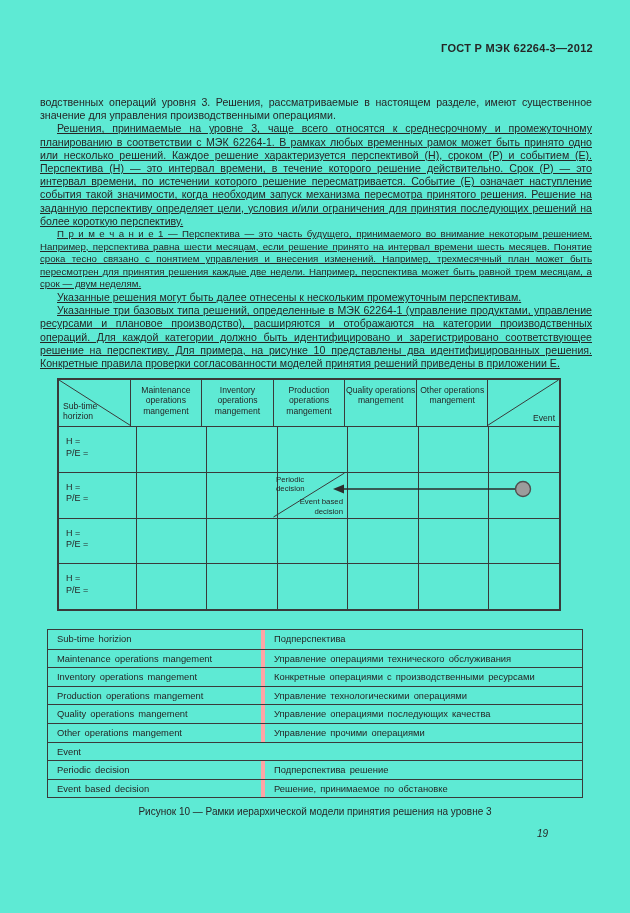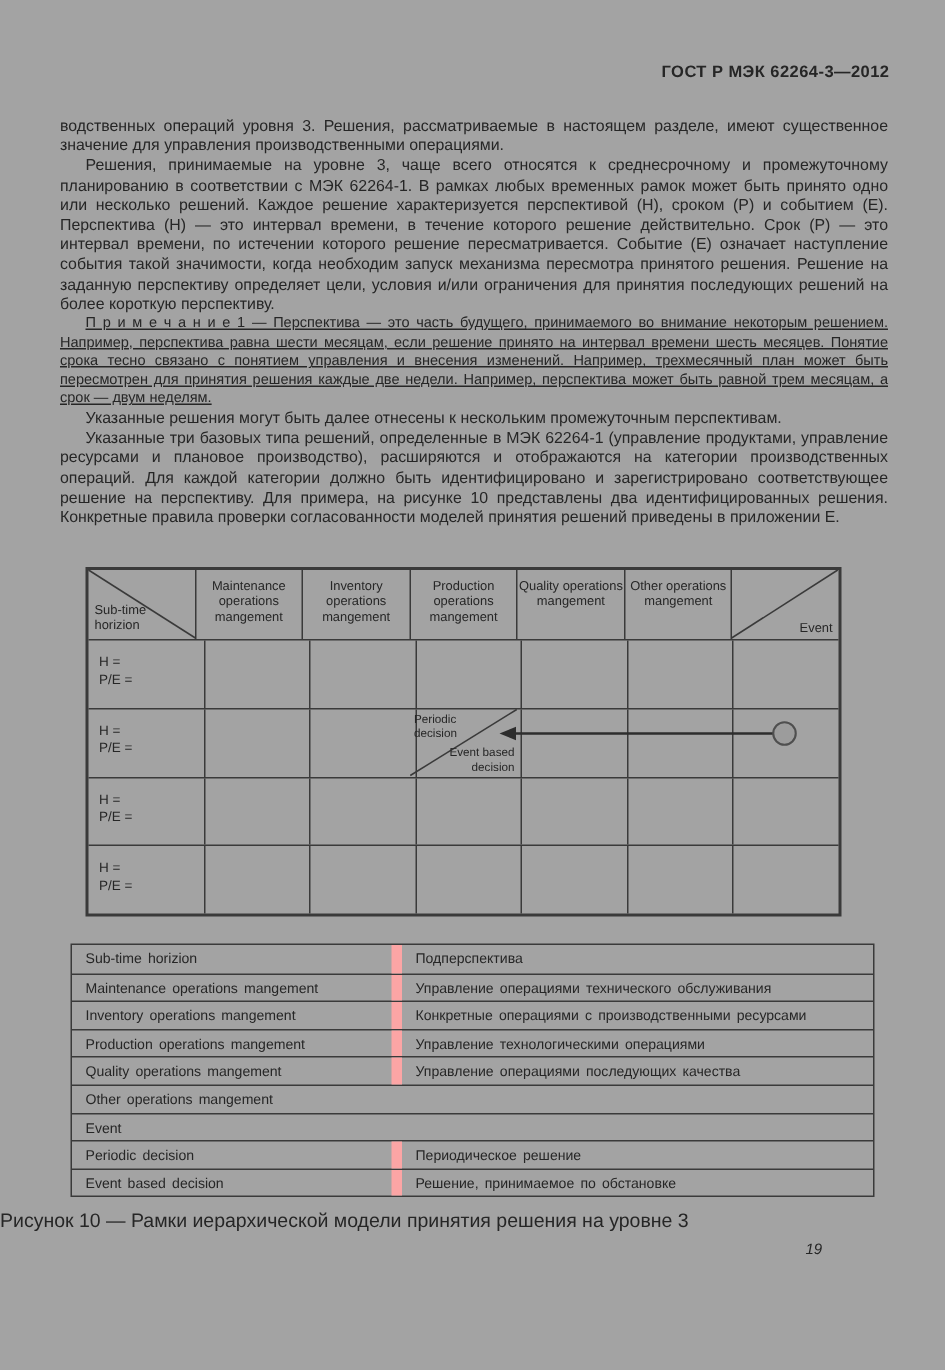--- a/index.html
+++ b/index.html
@@ -1,29 +1,29 @@
 <!DOCTYPE html>
 <html><head>
 <meta charset="utf-8">
 <style>
   html,body { margin:0; padding:0; background:#e8e8e8; }
   * { box-sizing:border-box; }
   .page {
-    position:relative; width:630px; height:913px; background:#a3a3a3;
+    position:relative; width:630px; height:913px; background:#5eead4;
     font-family:"Liberation Sans", sans-serif; color:#262626; overflow:hidden;
     margin:0 auto;
   }
   .doc-header {
     position:absolute; top:42px; right:37px;
     font-size:11px; font-weight:bold; letter-spacing:0.3px;
   }
-  .content { position:absolute; left:40px; top:78px; width:552px; }
+  .content { position:absolute; left:40px; top:96px; width:552px; }
   .content p { margin:0; text-align:justify; }
   .body-p { font-size:10.6px; line-height:13.2px; }
-  .indent { text-indent:17px; }
+  .indent { text-indent:17px;text-decoration:underline; }
   .note-p { font-size:9.7px; line-height:12.6px; text-indent:17px; margin:5px 0 5px 0;text-decoration:underline; }
 
   
   .grid { position:absolute; left:57px; top:378px; width:504px; height:233px; }
   .grid-table {
     position:absolute; inset:0; display:flex; flex-direction:column;
     border:2px solid #3a3a3a;
   }
   .g-row { display:flex; flex:1 1 auto; }
   .g-row + .g-row { border-top:1.5px solid #3a3a3a; }
@@ -58,25 +58,25 @@
     position:absolute; left:47px; top:629px; width:536px;
     border:1px solid #3a3a3a;
   }
   .l-row { display:flex; height:18.6px; }
   .l-row + .l-row { border-top:1px solid #3a3a3a; }
   .l-en, .l-ru {
     font-size:9.4px; line-height:17.8px; padding-left:9px;
     white-space:nowrap; word-spacing:1.5px;
   }
   .l-en { width:213px; }
-  .l-ru { flex:1; border-left:7px solid #fca5a5; }
+  .l-ru { flex:1; border-left:4px solid #fca5a5; }
 
   .caption {
-    position:absolute; top:806px; left:0; right:0; 
-    font-size:13px;
+    position:absolute; top:806px; left:0; right:0; text-align:center;
+    font-size:10px;
   }
   .page-num { position:absolute; top:828px; left:537px; font-size:10px;font-style:italic; }
 </style>
 </head>
 <body>
 
 <div class="page">
 
   <div class="doc-header">ГОСТ Р МЭК 62264-3—2012</div>
 
@@ -196,27 +196,28 @@
     <div class="l-row">
       <div class="l-en">Production operations mangement</div>
       <div class="l-ru">Управление технологическими операциями</div>
     </div>
     <div class="l-row">
       <div class="l-en">Quality operations mangement</div>
       <div class="l-ru">Управление операциями последующих качества</div>
     </div>
     <div class="l-row">
       <div class="l-en">Other operations mangement</div>
+      <div class="l-ru">Управление прочими операциями</div>
     </div>
     <div class="l-row">
       <div class="l-en">Event</div>
     </div>
     <div class="l-row">
       <div class="l-en">Periodic decision</div>
-      <div class="l-ru">Периодическое решение</div>
+      <div class="l-ru">Подперспектива решение</div>
     </div>
     <div class="l-row">
       <div class="l-en">Event based decision</div>
       <div class="l-ru">Решение, принимаемое по обстановке</div>
     </div>
   </div>
 
   <div class="caption">Рисунок 10 — Рамки иерархической модели принятия решения на уровне 3</div>
   <div class="page-num">19</div>
 

